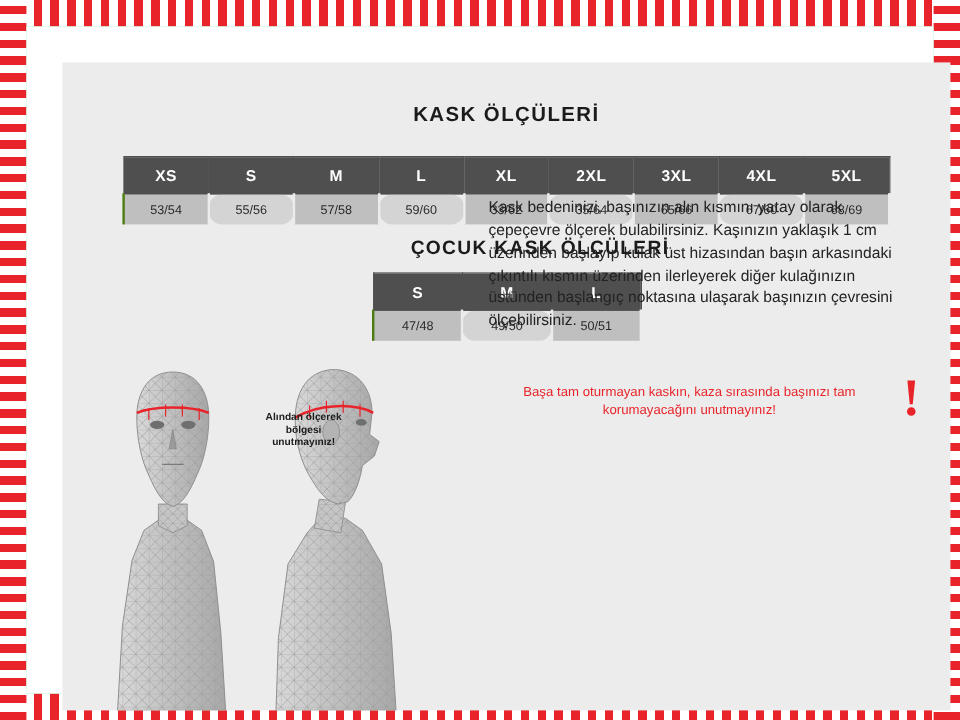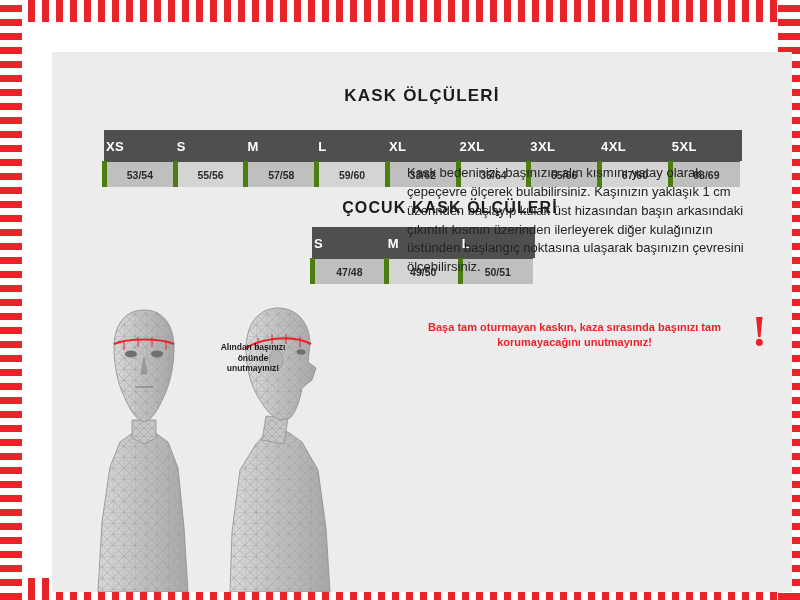--- a/index.html
+++ b/index.html
@@ -106,35 +106,35 @@
     left: 258px;
     top: 175px;
     width: 225px;
   }
   .size-table th {
     background: #4f4f4f;
     color: #ffffff;
     font-size: 13px;
     font-weight: bold;
     height: 28px;
-    text-align: left;
+    text-align: center;
     border: 1px solid #4f4f4f;
     letter-spacing: 0.4px;
   }
   .size-table td {
     height: 23px;
     text-align: center;
     font-size: 10.5px;
-    font-weight: bold;
+    font-weight: normal;
     color: #2a2a2a;
-    border-left: 5px solid #4d7c0f;
+    border-left: 2px solid #4d7c0f;
     border-right: 2px solid #ececec;
   }
   .size-table td.shade-a { background: #bfbfbf; }
-  .size-table td.shade-b { background: #d4d4d4; }
+  .size-table td.shade-b { background: #d4d4d4; border-radius: 11px; }
 
   
   .figures {
     position: absolute;
     left: 28px;
     top: 240px;
     width: 320px;
     height: 300px;
   }
   .figures svg { display: block; }
@@ -163,21 +163,21 @@
   }
   .body-text p { margin: 0 0 2px 0; }
 
   .warning {
     position: absolute;
     left: 345px;
     top: 268px;
     width: 355px;
     text-align: center;
     font-size: 11px;
-    font-weight: bold;
+    font-weight: normal;
     line-height: 1.35;
     color: #e8242a;
   }
   .warning-mark {
     position: absolute;
     left: 700px;
     top: 258px;
     font-size: 44px;
     font-weight: bold;
     color: #e8242a;
@@ -321,22 +321,22 @@
             <ellipse cx="196" cy="68" rx="7" ry="10" fill="#b4b4b4" stroke="#868686" stroke-width="0.6"></ellipse>
 
             <ellipse cx="221" cy="60" rx="4.5" ry="2.8" fill="#6f6f6f"></ellipse>
 
             <path d="M166 56 C186 44 216 44 231 52" stroke="#e8242a" stroke-width="2.1" fill="none"></path>
             <path d="M178 46 L178 56 M192 42 L192 52 M206 42 L206 52 M220 45 L220 55" stroke="#e8242a" stroke-width="1" fill="none"></path>
           </g>
         </svg>
 
         <div class="callout">
-          <div>Alından başınızı</div>
-          <div>önünde</div>
+          <div>Alından ölçerek</div>
+          <div>bölgesi</div>
           <div>unutmayınız!</div>
         </div>
       </div>
 
       <div class="text-area">
         <div class="body-text">
           <p>Kask bedeninizi, başınızın alın kısmını yatay olarak çepeçevre ölçerek bulabilirsiniz. Kaşınızın yaklaşık 1 cm üzerinden başlayıp kulak üst hizasından başın arkasındaki çıkıntılı kısmın üzerinden ilerleyerek diğer kulağınızın üstünden başlangıç noktasına ulaşarak başınızın çevresini ölçebilirsiniz.</p>
         </div>
 
         <div class="warning">

